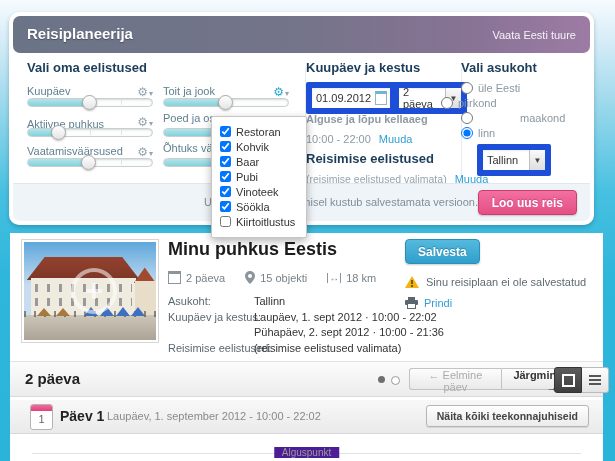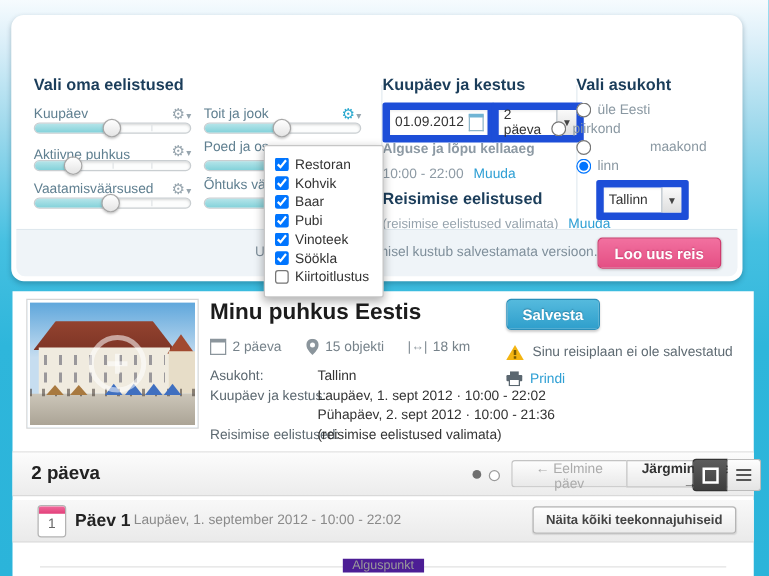--- a/index.html
+++ b/index.html
@@ -146,20 +146,24 @@
   .route-divider{position:absolute;left:22px;right:22px;top:220px;border-top:1px solid #e2e2e2;}
   .route-label{position:absolute;left:50%;top:214px;transform:translateX(-50%);background:#4c1d95;
                padding:0 8px;font-size:10px;color:#9a9a9a;}
 </style>
 </head>
 <body>
 
 <div class="page">
 
   <div class="top-card">
+    <div class="header-bar">
+      <span class="header-title">Reisiplaneerija</span>
+      <a class="header-link">Vaata Eesti tuure</a>
+    </div>
 
     <div class="v-div" style="left:296px;"></div>
     <div class="v-div" style="left:452px;"></div>
 
     <h2 class="sec-h" style="left:18px;top:48px;">Vali oma eelistused</h2>
 
     <div class="slider-head" style="left:18px;top:70px;">
       <span class="s-label">Kuupäev</span>
       <span class="gear-wrap"><span class="gear">⚙</span><span class="caret">▾</span></span>
     </div>

